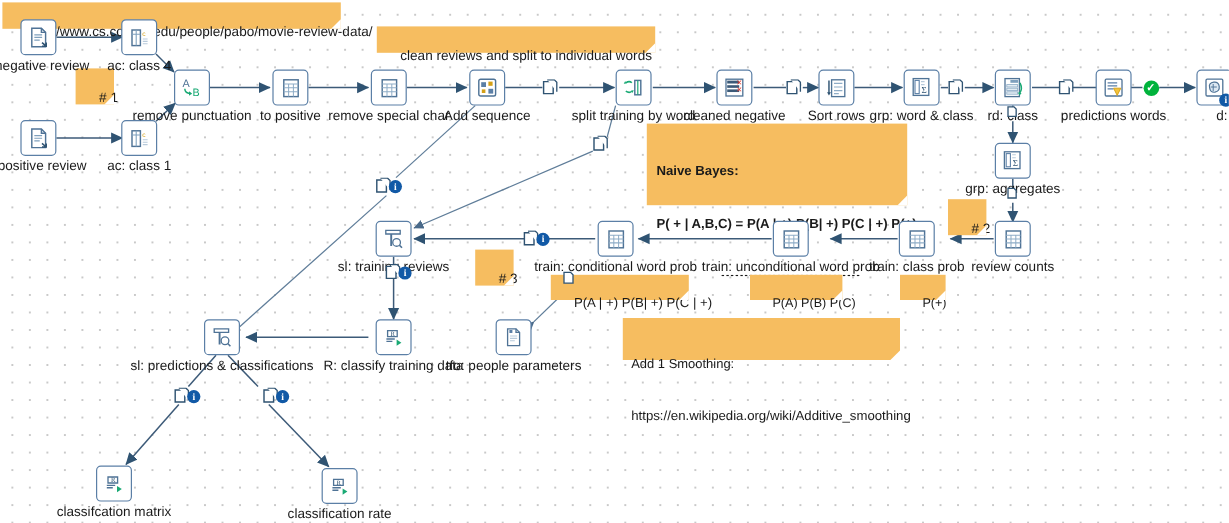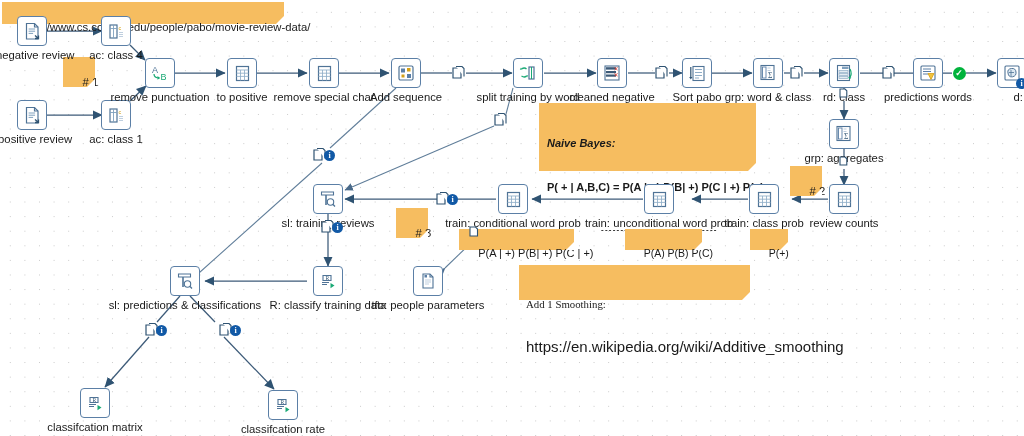--- a/index.html
+++ b/index.html
@@ -148,23 +148,26 @@
   </svg>
 
   <div class="anno" style="left:2px;top:2px;width:282px;height:22px;padding-top:4px;">
     <span>http://www.cs.cornell.edu/people/pabo/movie-review-data/</span>
   </div>
 
   <div class="anno" style="left:63px;top:57px;width:32px;height:30px;">
     <span># 1</span>
   </div>
 
+  <div class="anno" style="left:314px;top:22px;width:232px;height:22px;padding-top:4px;">
+    <span>clean reviews and split to individual words</span>
+  </div>
 
   <div class="anno" style="left:539px;top:103px;width:217px;height:68px;padding:5px 8px;">
-    <div class="bold" style="font-size:11px;font-style:italic;">Naive Bayes:</div>
+    <div class="bold" style="font-size:11px;">Naive Bayes:</div>
     <div class="bold" style="font-size:11px;margin-top:2px;">P( + | A,B,C) = P(A | +) P(B| +) P(C | +) P(+)</div>
     <div class="bold" style="font-size:8px;text-align:center;margin:1px 0 1px 22px;letter-spacing:-0.5px;">- - - - - - - - - - - - - - - - - - - - - - - - - - - - - -</div>
     <div class="bold" style="font-size:11px;text-align:center;margin-left:22px;">P(A) P(B) P(C)</div>
   </div>
 
   <div class="anno" style="left:790px;top:166px;width:32px;height:30px;">
     <span># 2</span>
   </div>
 
   <div class="anno" style="left:396px;top:208px;width:32px;height:30px;">
@@ -177,22 +180,22 @@
 
   <div class="anno" style="left:625px;top:229px;width:77px;height:21px;padding-top:3px;font-size:10.5px;">
     <span>P(A) P(B) P(C)</span>
   </div>
 
   <div class="anno" style="left:750px;top:229px;width:38px;height:21px;padding-top:3px;font-size:10.5px;">
     <span>P(+)</span>
   </div>
 
   <div class="anno" style="left:519px;top:265px;width:231px;height:35px;padding:4px 7px;">
-    <div style="font-size:10.8px;font-family:Liberation Serif, serif;">Add 1 Smoothing:</div>
-    <div style="font-size:15px;margin-top:1px;">https://en.wikipedia.org/wiki/Additive_smoothing</div>
+    <div style="font-size:10.8px;">Add 1 Smoothing:</div>
+    <div style="font-size:11px;margin-top:1px;">https://en.wikipedia.org/wiki/Additive_smoothing</div>
   </div>
 
   <div class="node" style="left:32px;top:31px;">
     <div class="nbox">
       <svg class="gl" width="19" height="19" viewBox="0 0 19 19">
         <path d="M3.5 1.5 h8 l3.5 3.5 v12 h-11.5 z" fill="#fff" stroke="#4f7396" stroke-width="1.2"></path>
         <path d="M11.5 1.5 v3.5 h3.5" fill="none" stroke="#4f7396" stroke-width="1.2"></path>
         <path d="M5.6 7 h6.5 M5.6 9.2 h6.5 M5.6 11.4 h4.5" stroke="#7fa0bd" stroke-width="1"></path>
         <path d="M12 13.5 l3.5 3 M12 16.5 h3.5 v-3" stroke="#2f5372" stroke-width="1.3" fill="none"></path>
       </svg>
@@ -325,21 +328,21 @@
 
   <div class="node" style="left:697px;top:73px;">
     <div class="nbox">
       <svg class="gl" width="17" height="17" viewBox="0 0 17 17">
         <rect x="4" y="1.5" width="11" height="14" fill="#fff" stroke="#4f7396" stroke-width="1.1"></rect>
         <path d="M6 4.5 h7 M6 7.5 h7 M6 10.5 h7 M6 13 h4" stroke="#8fadc7" stroke-width="1"></path>
         <path d="M1.8 2 v11" stroke="#2f5372" stroke-width="1.2"></path>
         <path d="M1.8 14.5 l-1.6 -2.6 h3.2 z" fill="#2f5372"></path>
       </svg>
     </div>
-    <div class="nlabel">Sort pabo</div>
+    <div class="nlabel">Sort rows</div>
   </div>
 
   <div class="node" style="left:768px;top:73px;">
     <div class="nbox">
       <svg class="gl" width="18" height="18" viewBox="0 0 18 18">
         <rect x="2" y="1.5" width="13" height="14" fill="#fff" stroke="#4f7396" stroke-width="1.1"></rect>
         <rect x="3.5" y="3" width="3.5" height="11" fill="#fff" stroke="#5b7fa6" stroke-width="0.9"></rect>
         <path d="M8.5 4 h3 M8.5 6.5 h3" stroke="#b8cadb" stroke-width="0.9"></path>
         <text x="9" y="13.5" font-size="7.5" fill="#2f5372" font-family="Liberation Serif, serif">Σ</text>
       </svg>
@@ -585,16 +588,16 @@
 
   <div class="node" style="left:283px;top:405px;">
     <div class="nbox">
       <svg class="gl" width="19" height="19" viewBox="0 0 19 19">
         <path d="M4 3.5 h8 v5 h-8 z" fill="#fff" stroke="#4f7396" stroke-width="1.1"></path>
         <text x="6.5" y="8" font-size="5.5" fill="#2f5372" font-family="Liberation Serif, serif">R</text>
         <path d="M3 10.5 h7 M3 12.5 h5" stroke="#4f7396" stroke-width="1.2"></path>
         <path d="M11.5 11 l4 2.6 l-4 2.6 z" fill="#19a974"></path>
       </svg>
     </div>
-    <div class="nlabel">classifcation rate</div>
+    <div class="nlabel">classification rate</div>
   </div>
 
 </div>
 
 </body></html>

